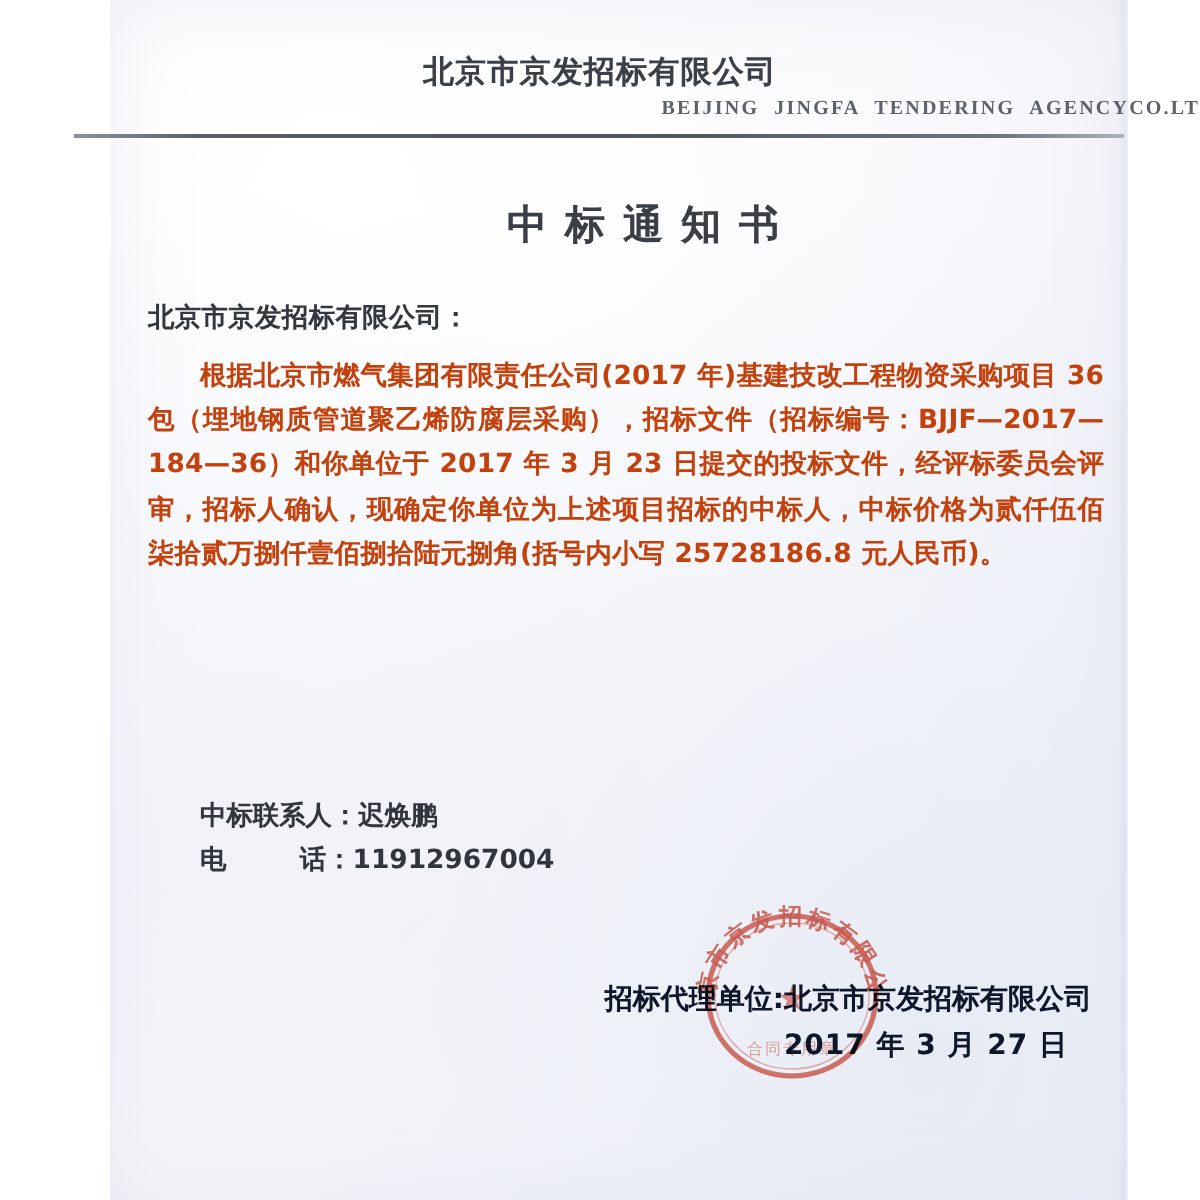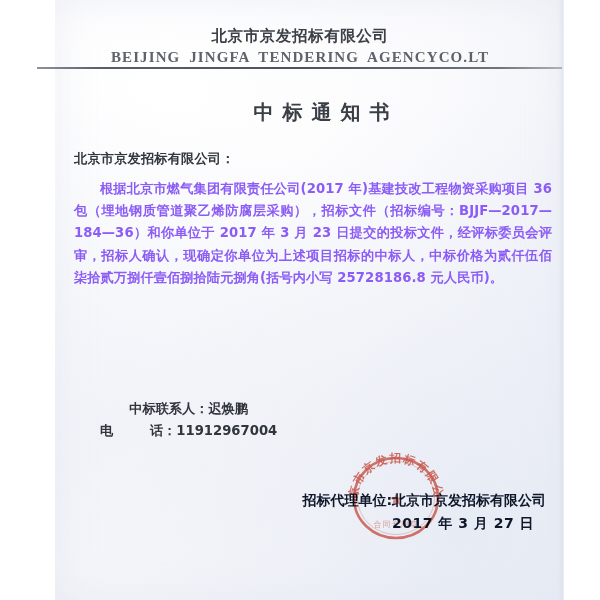--- a/index.html
+++ b/index.html
@@ -64,25 +64,26 @@
     font-family: "DejaVu Sans", "Liberation Sans", sans-serif;
     font-size: 15.5px;
     font-weight: bold;
     letter-spacing: 0.6px;
     color: #3b3f46;
     line-height: 1.3;
   }
   .lh-en {
     margin-top: 3px;
     font-family: "Liberation Serif", "DejaVu Serif", serif;
-    font-size: 15px;
+    font-size: 10px;
     font-weight: bold;
     letter-spacing: 1.1px;
     color: #5d626b;
     word-spacing: 4px;
+    text-align: right;
   }
   .rule {
     position: absolute;
     left: 37px;
     right: 38px;
     top: 67px;
     height: 2px;
     background: linear-gradient(90deg, #8d929b 0%, #595e67 12%, #4d525b 50%, #6e737c 88%, #aeb3bb 100%);
   }
 
@@ -118,36 +119,35 @@
     color: #33373e;
   }
   .para {
     margin-top: 10px;
     font-size: 13.2px;
     font-weight: bold;
     line-height: 22.2px;
     text-align: justify;
     text-justify: inter-ideograph;
     text-indent: 26px;
-    color: #8b5cf6;
+    color: #c2410c;
     letter-spacing: 0.1px;
   }
   .para.second { margin-top: 11px; }
 
   
   .contact {
     position: absolute;
     left: 100px;
     top: 398px;
     font-family: "DejaVu Sans", "Liberation Sans", sans-serif;
     font-size: 13.2px;
     font-weight: bold;
     color: #31353c;
     line-height: 22px;
-    text-align: center;
   }
   .contact-row { white-space: pre; }
 
   
   .signature {
     position: absolute;
     right: 54px;
     top: 489px;
     text-align: right;
     font-family: "DejaVu Sans", "Liberation Sans", sans-serif;

